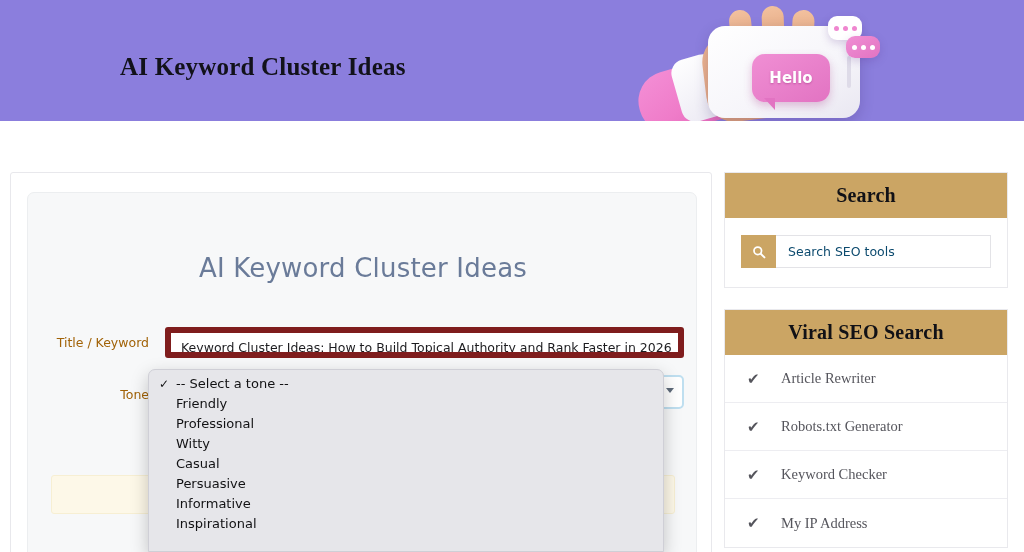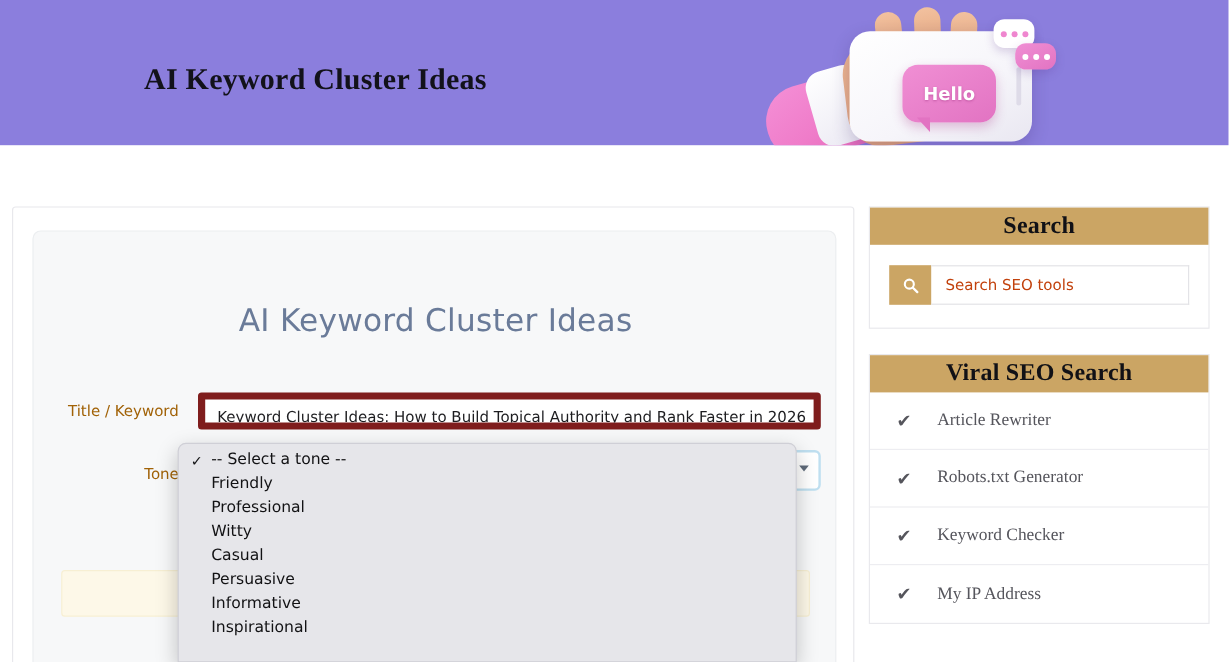--- a/index.html
+++ b/index.html
@@ -154,36 +154,36 @@
     font-family: "DejaVu Sans", sans-serif; position: relative;
   }
   .opt .tick {
     position: absolute; left: 10px; top: 0; font-size: 12px; color:#121214;
   }
 
   
   .sidebar { position: absolute; left: 724px; top: 51px; width: 284px; }
   .widget { background: #ffffff; border: 1px solid #e9e9ed; margin-bottom: 21px; }
   .widget-head {
-    background: #cba564; height: 31px;
+    background: #cba564; height: 45px;
     display: flex; align-items: center; justify-content: center;
     font-family: "Liberation Serif", serif; font-weight: bold;
     font-size: 20px; color: #111116; letter-spacing: .2px;
   }
   .widget-body { padding: 17px 16px 19px 16px; }
   .search-wrap { display: flex; height: 33px; }
   .search-btn {
     width: 35px; height: 33px; background: #cba564;
     display: flex; align-items: center; justify-content: center;
     flex: 0 0 auto;
   }
   .search-field {
     flex: 1 1 auto; border: 1px solid #e3e3e7; border-left: none;
     display: flex; align-items: center; padding-left: 12px;
-    font-size: 12.5px; color: #c2410c;
+    font-size: 12.5px; color: #0c4a6e;
     font-family: "DejaVu Sans", sans-serif;
   }
   .tool-list { list-style: none; }
   .tool-item {
     height: 48px; display: flex; align-items: center;
     border-bottom: 1px solid #ededf1; padding-left: 22px;
   }
   .tool-item:last-child { border-bottom: none; }
   .tool-check { width: 34px; flex: 0 0 auto; color: #55555c; font-size: 15px; }
   .tool-label {

